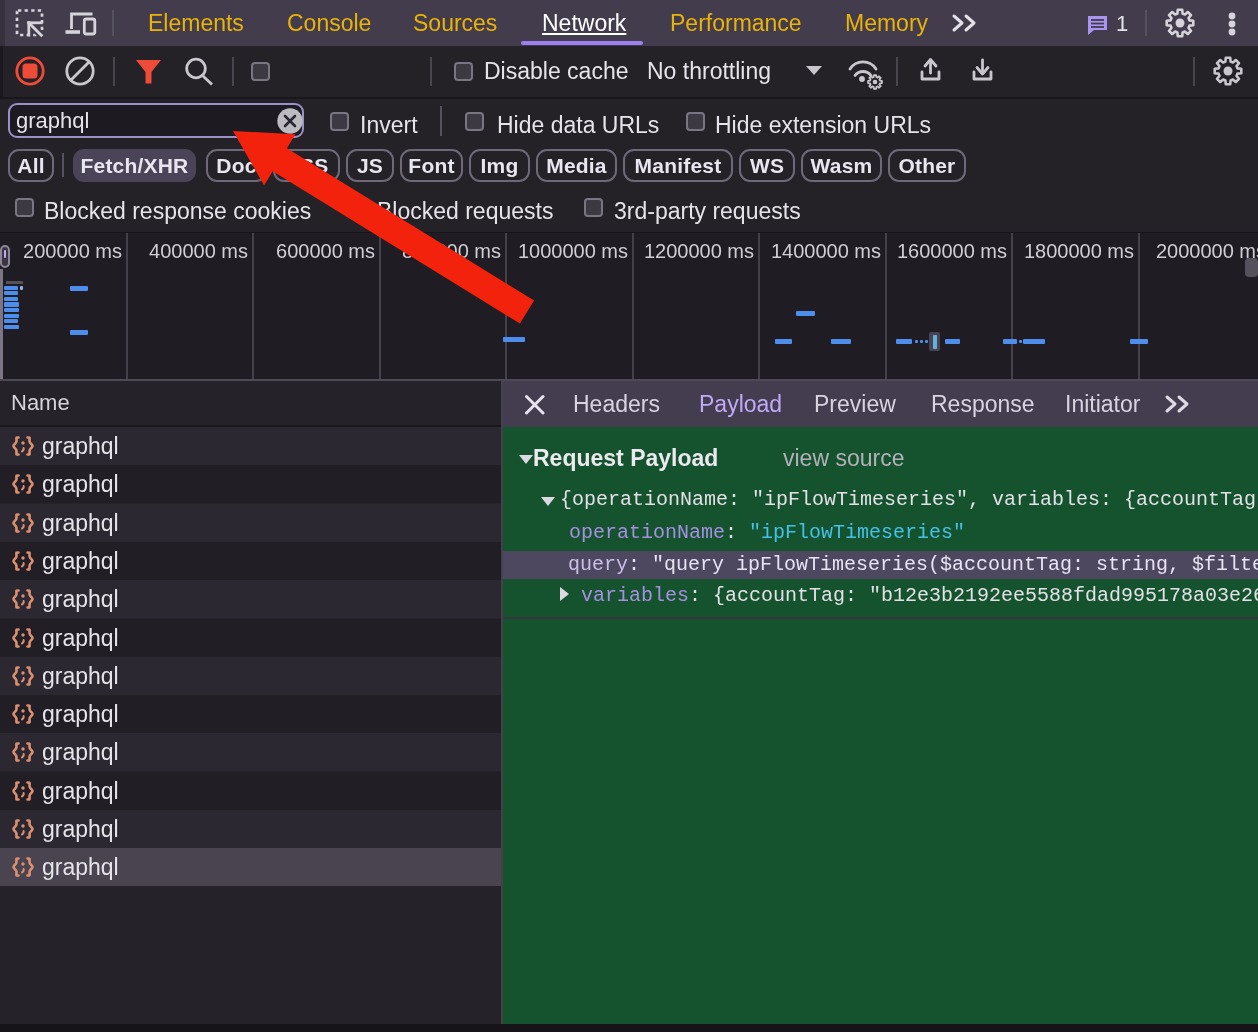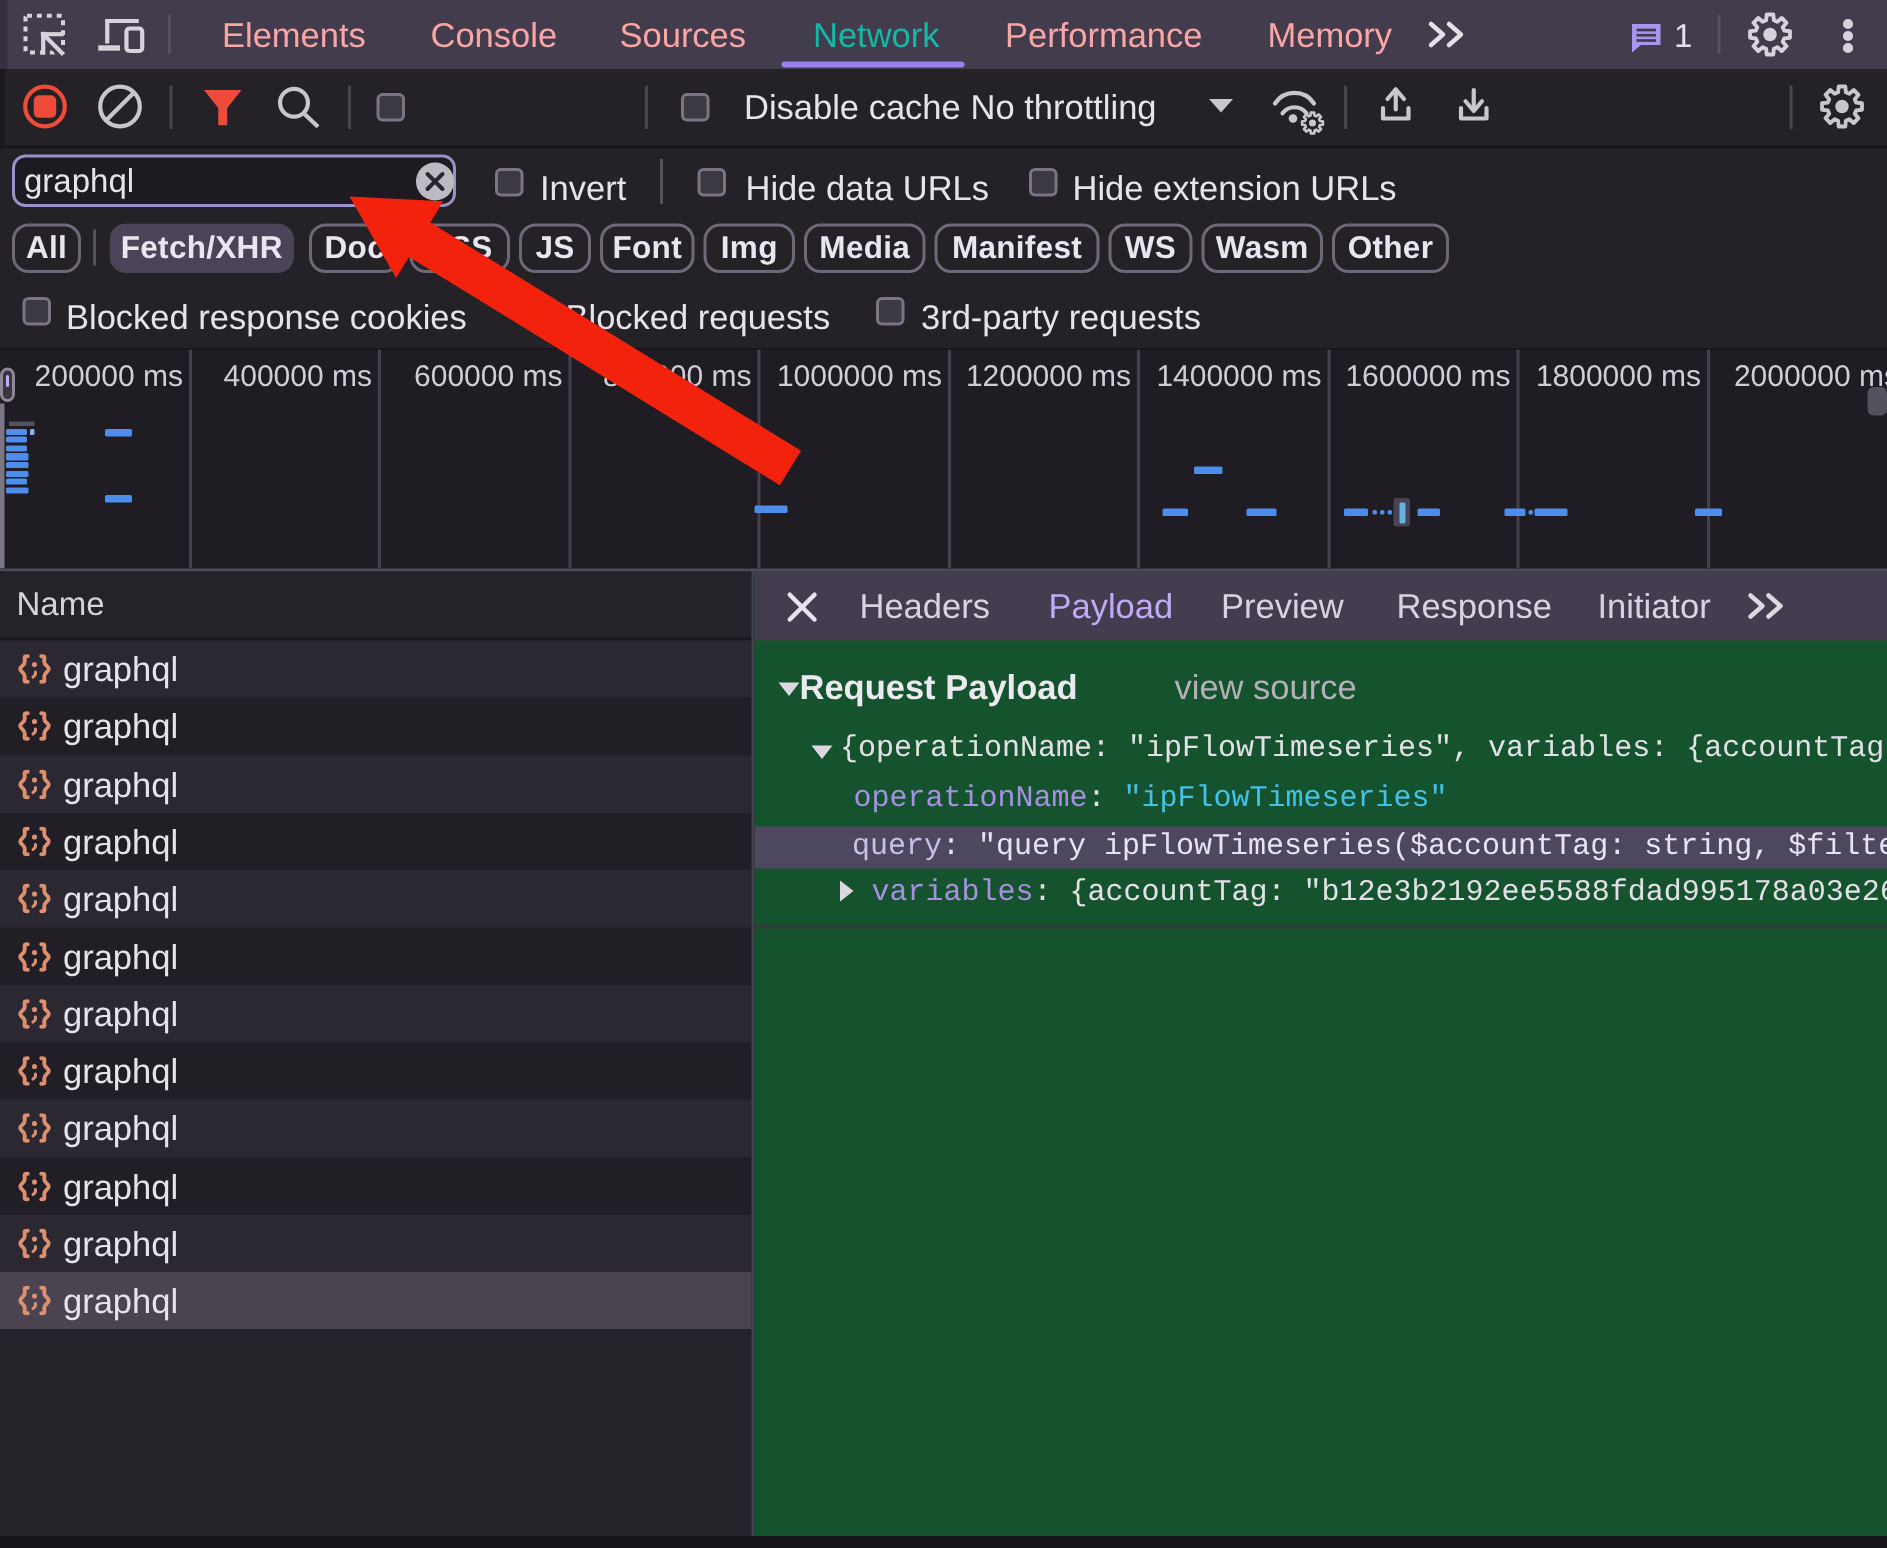--- a/index.html
+++ b/index.html
@@ -1,22 +1,22 @@
 <!DOCTYPE html>
 <html><head>
 <meta charset="utf-8">
 <style>
 html,body{margin:0;padding:0;}
 body{width:1258px;height:1032px;overflow:hidden;background:#232028;font-family:"Liberation Sans",sans-serif;}
 #app{position:relative;width:1258px;height:1032px;}
 .abs{position:absolute;}
 
 #topbar{position:absolute;left:0;top:0;width:1258px;height:46px;background:#423c4d;}
-#topbar .tab{position:absolute;top:0;height:46px;line-height:46px;font-size:23px;color:#fca5a5;}
-#topbar .tab.sel{color:#14b8a6;}
+#topbar .tab{position:absolute;top:0;height:46px;line-height:46px;font-size:23px;color:#eab308;}
+#topbar .tab.sel{color:#ffffff;text-decoration:underline;}
 #netline{position:absolute;left:521px;top:41px;width:122px;height:4px;background:#9d80f0;border-radius:2px;}
 .vsep{position:absolute;width:2px;background:#56515e;}
 
 #toolbar{position:absolute;left:0;top:46px;width:1258px;height:51px;background:#242127;border-bottom:2px solid #19171d;}
 
 #filtersec{position:absolute;left:0;top:99px;width:1258px;height:133px;background:#242127;}
 #finput{position:absolute;left:8px;top:4px;width:292px;height:31px;background:#1d1a21;border:2px solid #9a91c9;border-radius:9px;}
 #finput .txt{position:absolute;left:6px;top:0px;height:31px;line-height:31px;font-size:22px;color:#e6e3ea;}
 .cb{position:absolute;width:15px;height:15px;background:#3c3942;border:2px solid #7b7583;border-radius:4px;}
 .lbl{position:absolute;font-size:23px;color:#e6e3ea;white-space:nowrap;}
@@ -156,21 +156,21 @@
       <path d="M977 21.5 L982.5 28 L988 21.5"></path>
     </g>
     <line x1="1194" y1="11" x2="1194" y2="40" stroke="#49454f" stroke-width="2"></line>
     <g transform="translate(1228,25)">
       <path d="M-2.2,-13.3 L2.2,-13.3 L2.6,-9.5 L4.9,-8.5 L7.8,-11.0 L11.0,-7.8 L8.5,-4.9 L9.5,-2.6 L13.3,-2.2 L13.3,2.2 L9.5,2.6 L8.5,4.9 L11.0,7.8 L7.8,11.0 L4.9,8.5 L2.6,9.5 L2.2,13.3 L-2.2,13.3 L-2.6,9.5 L-4.9,8.5 L-7.8,11.0 L-11.0,7.8 L-8.5,4.9 L-9.5,2.6 L-13.3,2.2 L-13.3,-2.2 L-9.5,-2.6 L-8.5,-4.9 L-11.0,-7.8 L-7.8,-11.0 L-4.9,-8.5 L-2.6,-9.5 Z" fill="none" stroke="#c9c6ce" stroke-width="2.6" stroke-linejoin="round"></path>
       <circle cx="0" cy="0" r="4.5" fill="#c9c6ce"></circle>
     </g>
   </svg>
   <div class="cb" style="left:251px;top:16px;"></div>
   <div class="cb" style="left:454px;top:16px;"></div>
-  <span class="lbl" style="left:496px;top:0;height:51px;line-height:51px;">Disable cache</span>
+  <span class="lbl" style="left:484px;top:0;height:51px;line-height:51px;">Disable cache</span>
   <span class="lbl" style="left:647px;top:0;height:51px;line-height:51px;">No throttling</span>
 </div>
 
 <div id="filtersec">
   <div id="finput">
     <span class="txt">graphql</span>
     <svg class="abs" style="left:266px;top:1.5px" width="28" height="28" viewBox="0 0 28 28">
       <circle cx="14" cy="14" r="12.7" fill="#bdbbc2"></circle>
       <g stroke="#2a2730" stroke-width="2.6" stroke-linecap="round">
         <line x1="9" y1="9" x2="19" y2="19"></line>

